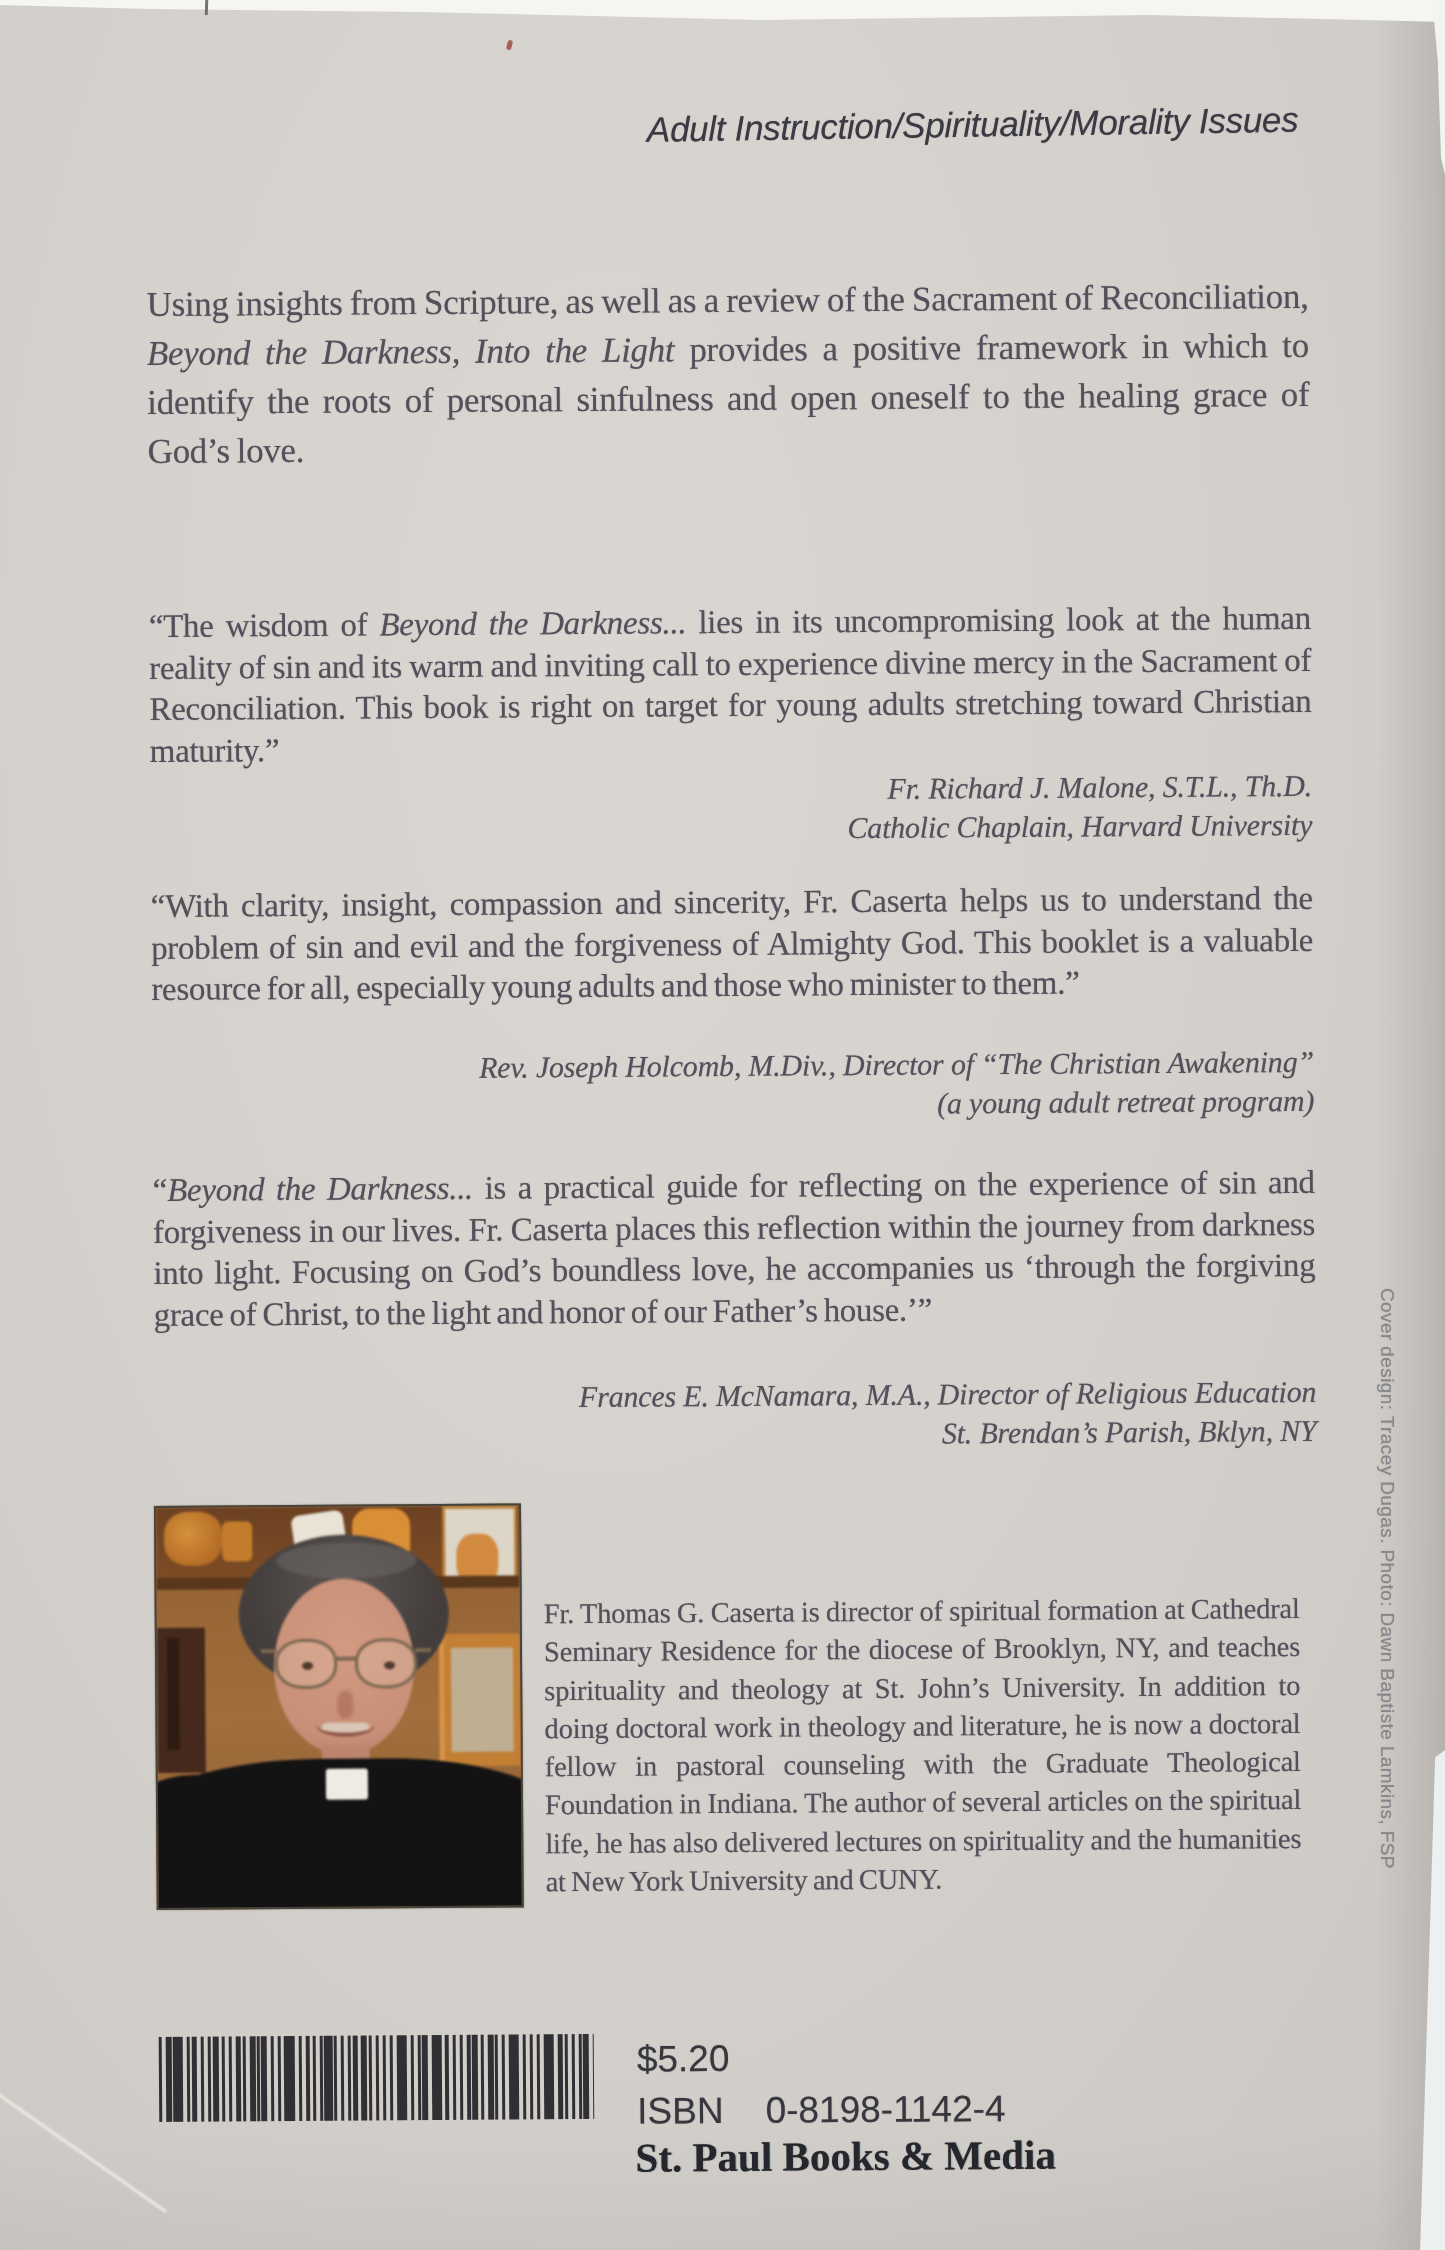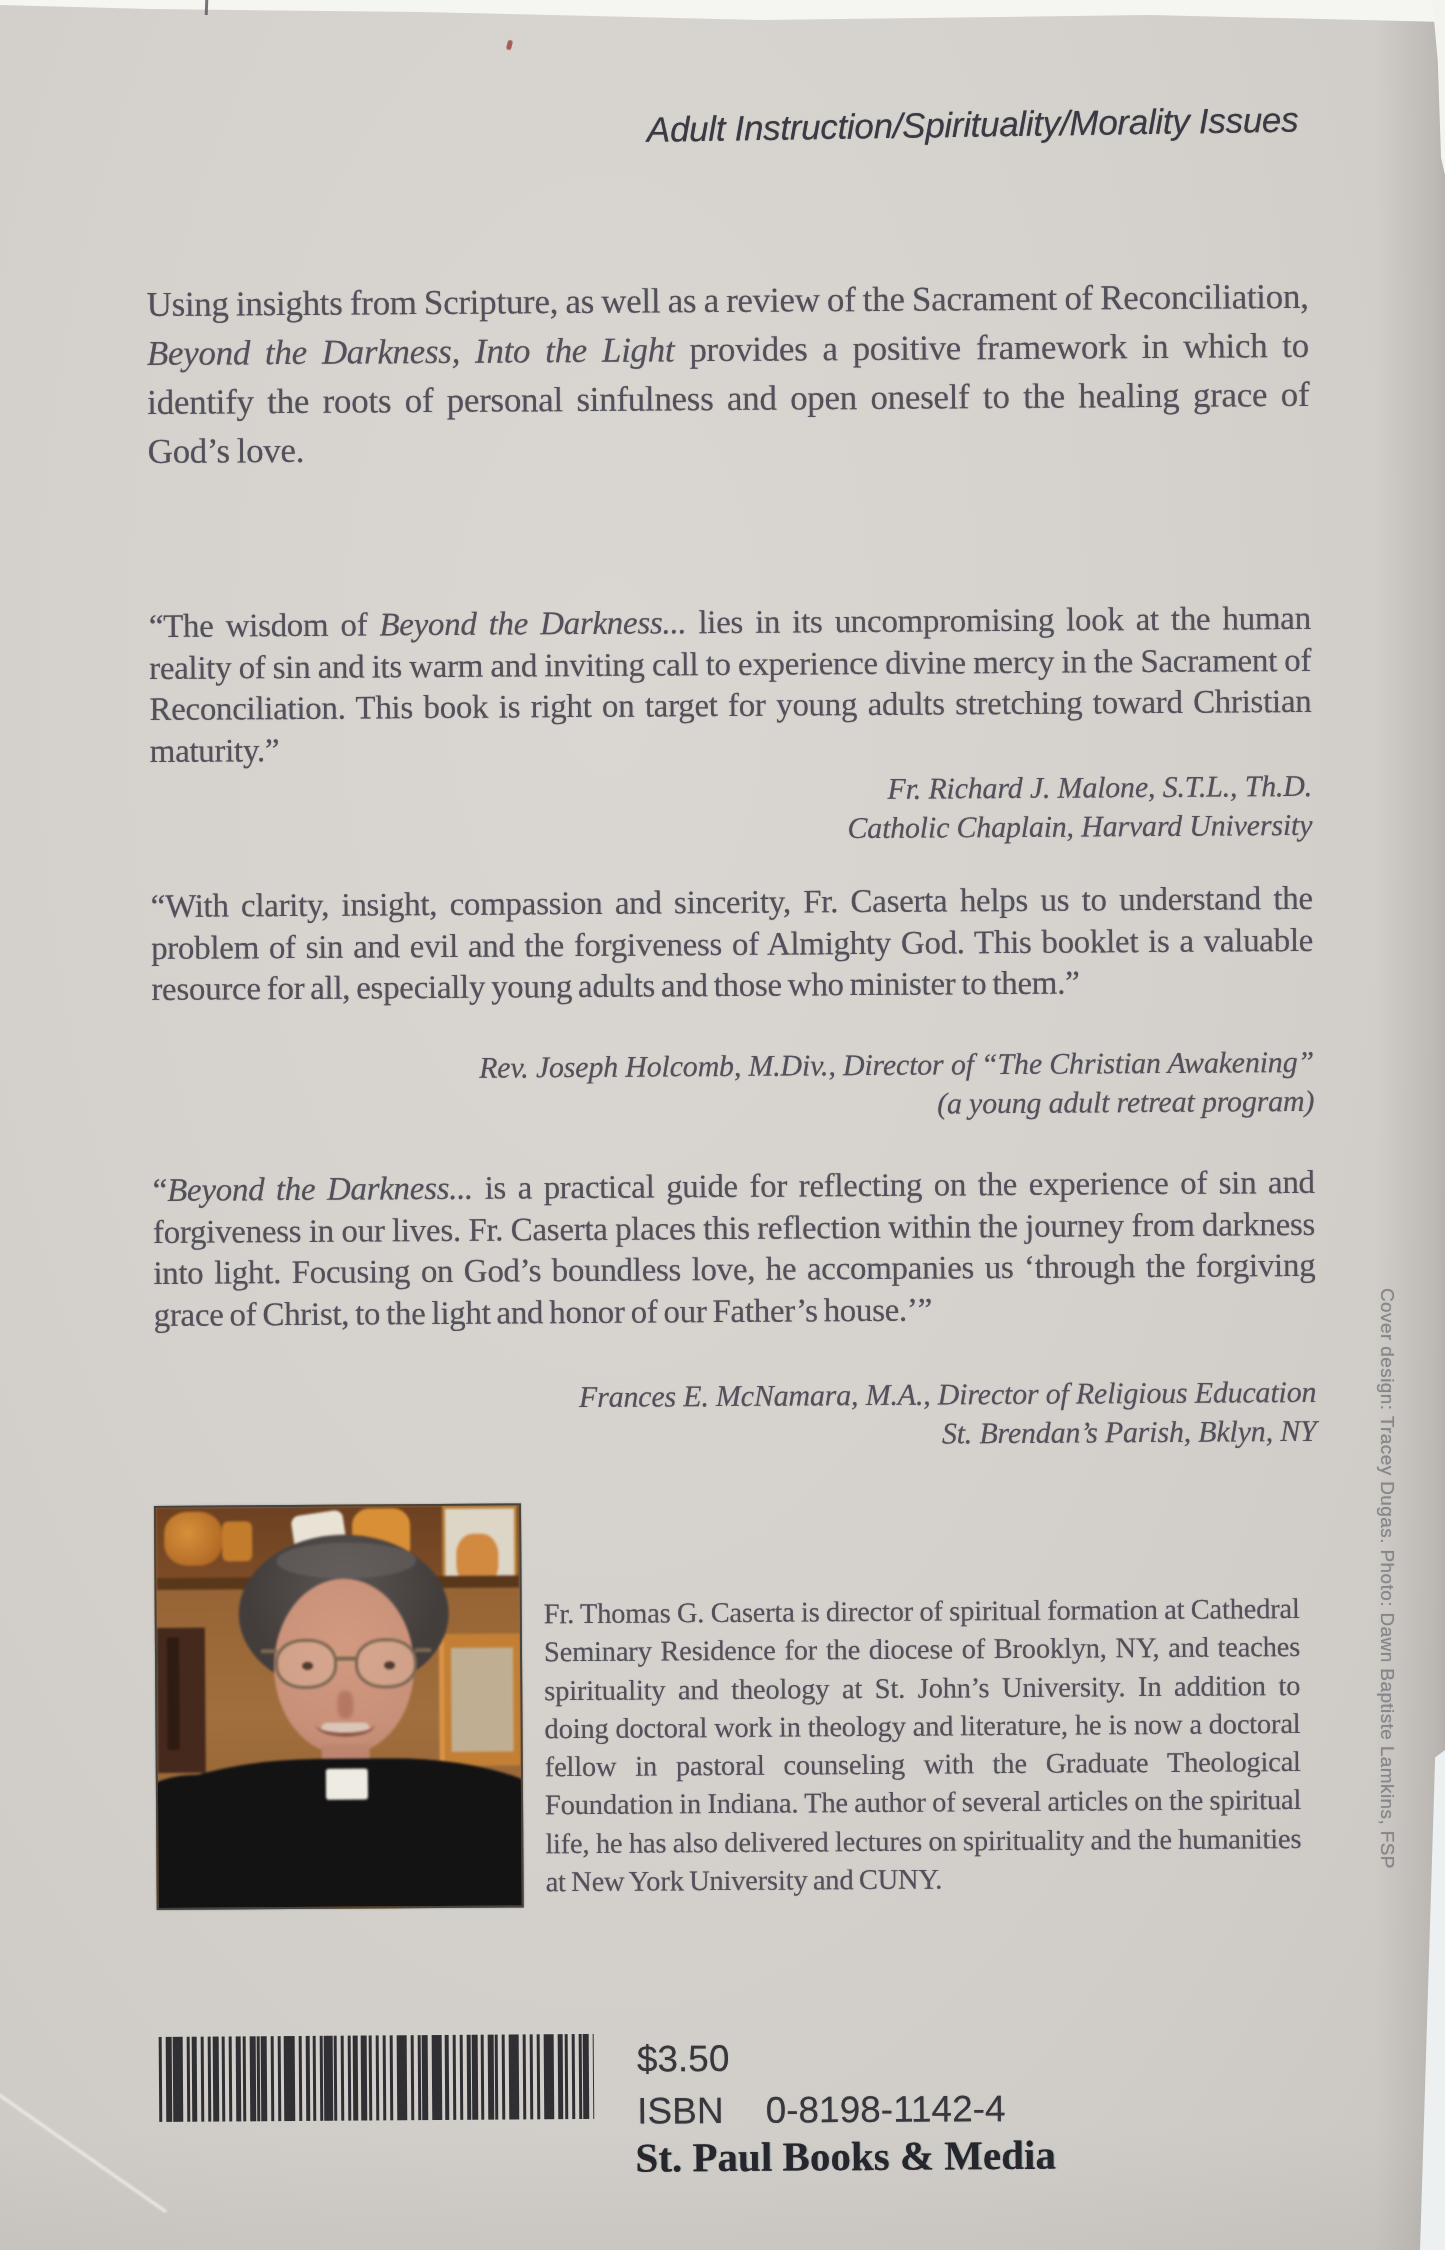--- a/index.html
+++ b/index.html
@@ -163,21 +163,21 @@
         <div class="ph torso"></div>
         <div class="ph arm"></div>
         <div class="ph torso-fill"></div>
         <div class="ph collar"></div>
       </div>
     </div>
 
     <div class="bio serif">Fr. Thomas G. Caserta is director of spiritual formation at Cathedral Seminary Residence for the diocese of Brooklyn, NY, and teaches spirituality and theology at St. John’s University. In addition to doing doctoral work in theology and literature, he is now a doctoral fellow in pastoral counseling with the Graduate Theological Foundation in Indiana. The author of several articles on the spiritual life, he has also delivered lectures on spirituality and the humanities at New York University and CUNY.</div>
 
     <div class="barcode"></div>
-    <div class="price foot">$3.50</div>
+    <div class="price foot">$5.20</div>
     <div class="isbn-line foot">
       <span>ISBN</span><span class="isbn-number">0-8198-1142-4</span>
     </div>
     <div class="publisher">St. Paul Books &amp; Media</div>
 
   </div>
 
   <div class="side-credit">Cover design: Tracey Dugas.   Photo: Dawn Baptiste Lamkins, FSP</div>
 
   <div class="scan-top"></div>

